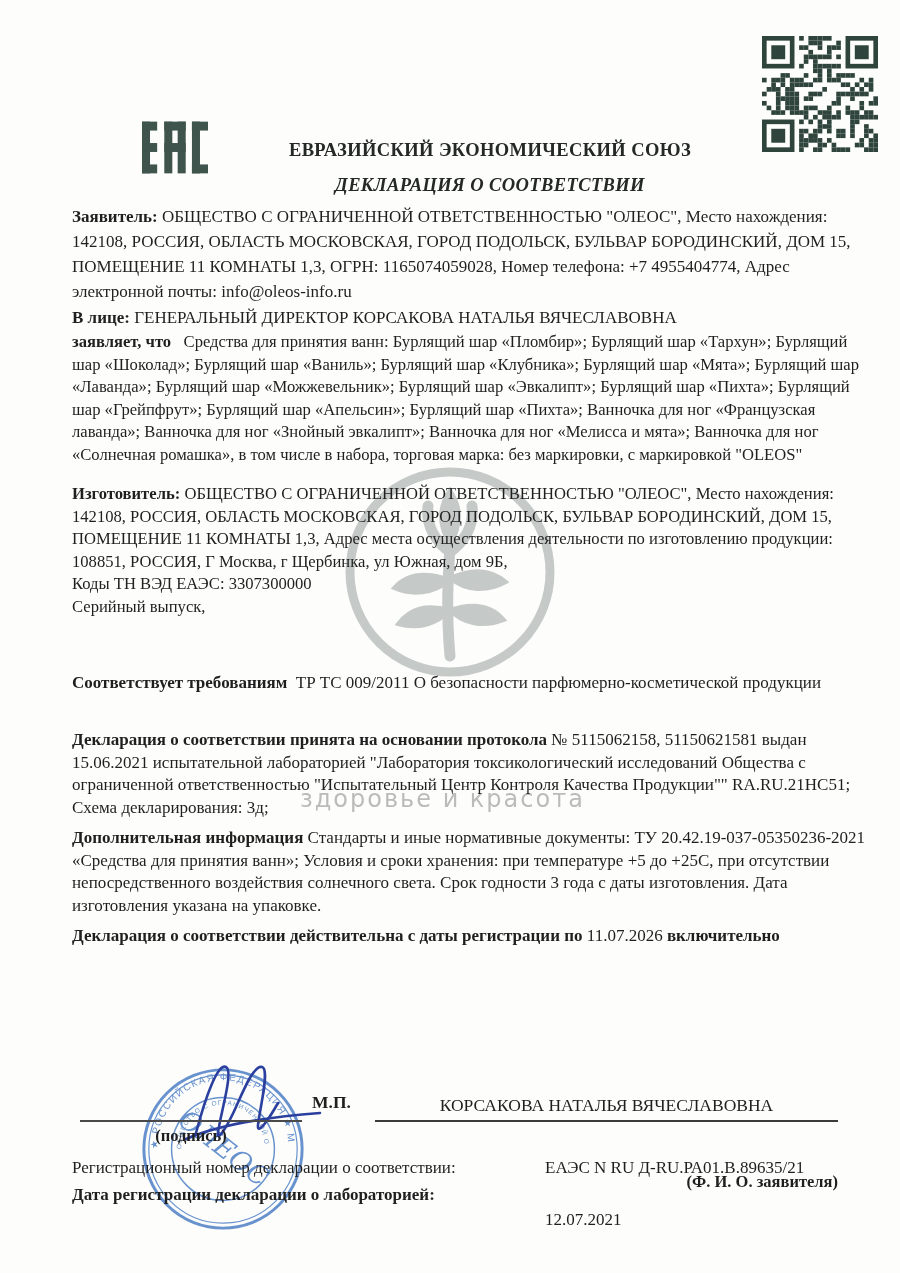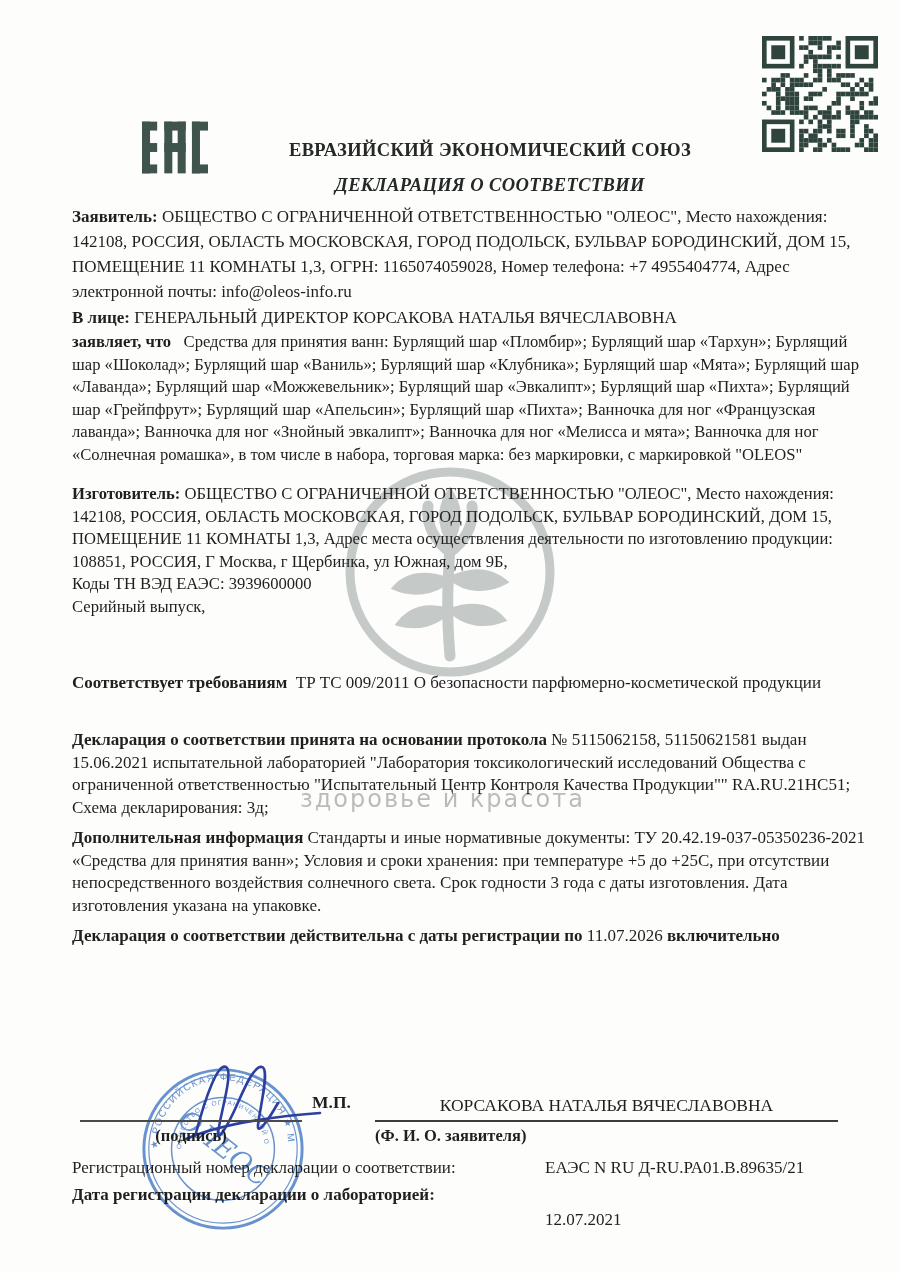--- a/index.html
+++ b/index.html
@@ -45,21 +45,21 @@
   .p-extra{top:827px;line-height:22.5px;}
   .p-valid{top:925px;line-height:22.5px;}
   
   .stamp{position:absolute;left:133px;top:1058px;width:180px;height:182px;opacity:.85;}
   .sig-ink{position:absolute;left:178px;top:1055px;width:150px;height:95px;}
   .mp{position:absolute;left:312px;top:1092px;font-weight:bold;font-size:17.5px;}
   .fio-value{position:absolute;left:375px;top:1095px;width:463px;text-align:center;font-size:17.5px;white-space:nowrap;}
   .line-left{position:absolute;left:80px;top:1120px;width:222px;border-top:2px solid #4a4a4a;}
   .line-right{position:absolute;left:375px;top:1120px;width:463px;border-top:2px solid #3c3c3c;}
   .cap-sign{position:absolute;left:80px;top:1126px;width:222px;text-align:center;font-weight:bold;font-size:16.5px;}
-  .cap-fio{position:absolute;left:375px;top:1126px;width:463px;text-align:left;font-weight:bold;font-size:16.5px;}
+  .cap-fio{position:absolute;left:375px;top:1172px;width:463px;text-align:right;font-weight:bold;font-size:16.5px;}
   .reg-label1{position:absolute;left:72px;top:1158px;font-weight:normal;font-size:17px;white-space:nowrap;}
   .reg-value1{position:absolute;left:545px;top:1158px;font-size:17px;white-space:nowrap;text-align:right;}
   .reg-label2{position:absolute;left:72px;top:1185px;font-weight:bold;font-size:17px;white-space:nowrap;}
   .reg-value2{position:absolute;left:545px;top:1185px;font-size:17px;white-space:nowrap;margin-top:25px;}
 </style>
 </head>
 <body>
 
 <div class="page">
 
@@ -326,21 +326,21 @@
   <div class="para p-person">
     <b>В лице:</b><span> ГЕНЕРАЛЬНЫЙ ДИРЕКТОР КОРСАКОВА НАТАЛЬЯ ВЯЧЕСЛАВОВНА</span>
   </div>
 
   <div class="para p-declares">
     <b>заявляет, что</b><span>&nbsp;&nbsp;&nbsp;Средства для принятия ванн: Бурлящий шар «Пломбир»; Бурлящий шар «Тархун»; Бурлящий шар «Шоколад»; Бурлящий шар «Ваниль»; Бурлящий шар «Клубника»; Бурлящий шар «Мята»; Бурлящий шар «Лаванда»; Бурлящий шар «Можжевельник»; Бурлящий шар «Эвкалипт»; Бурлящий шар «Пихта»; Бурлящий шар «Грейпфрут»; Бурлящий шар «Апельсин»; Бурлящий шар «Пихта»; Ванночка для ног «Французская лаванда»; Ванночка для ног «Знойный эвкалипт»; Ванночка для ног «Мелисса и мята»; Ванночка для ног «Солнечная ромашка», в том числе в набора, торговая марка: без маркировки, с маркировкой "OLEOS"</span>
   </div>
 
   <div class="para p-manufacturer">
     <b>Изготовитель:</b><span> ОБЩЕСТВО С ОГРАНИЧЕННОЙ ОТВЕТСТВЕННОСТЬЮ "ОЛЕОС", Место нахождения: 142108, РОССИЯ, ОБЛАСТЬ МОСКОВСКАЯ, ГОРОД ПОДОЛЬСК, БУЛЬВАР БОРОДИНСКИЙ, ДОМ 15, ПОМЕЩЕНИЕ 11 КОМНАТЫ 1,3, Адрес места осуществления деятельности по изготовлению продукции: 108851, РОССИЯ, Г Москва, г Щербинка, ул Южная, дом 9Б,</span>
-    <div>Коды ТН ВЭД ЕАЭС: 3939600000</div>
+    <div>Коды ТН ВЭД ЕАЭС: 3307300000</div>
     <div>Серийный выпуск,</div>
   </div>
 
   <div class="para p-conform">
     <b>Соответствует требованиям</b><span>&nbsp;&nbsp;ТР ТС 009/2011 О безопасности парфюмерно-косметической продукции</span>
   </div>
 
   <div class="para p-protocol">
     <b>Декларация о соответствии принята на основании протокола</b><span> № 5115062158, 51150621581 выдан 15.06.2021  испытательной лабораторией "Лаборатория токсикологический исследований Общества с ограниченной ответственностью "Испытательный Центр Контроля Качества Продукции"" RA.RU.21HC51; Схема декларирования: 3д;</span>
   </div>

